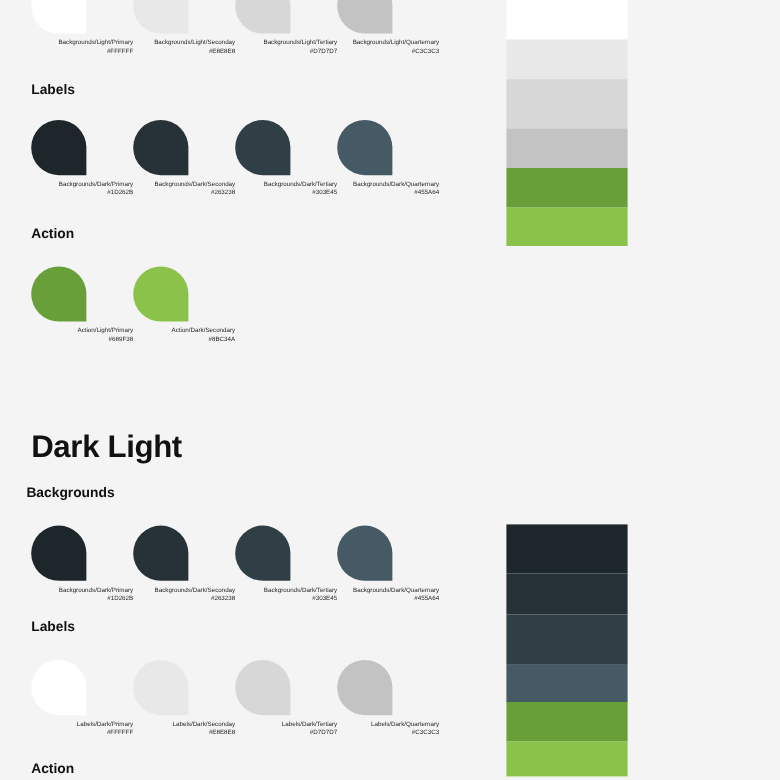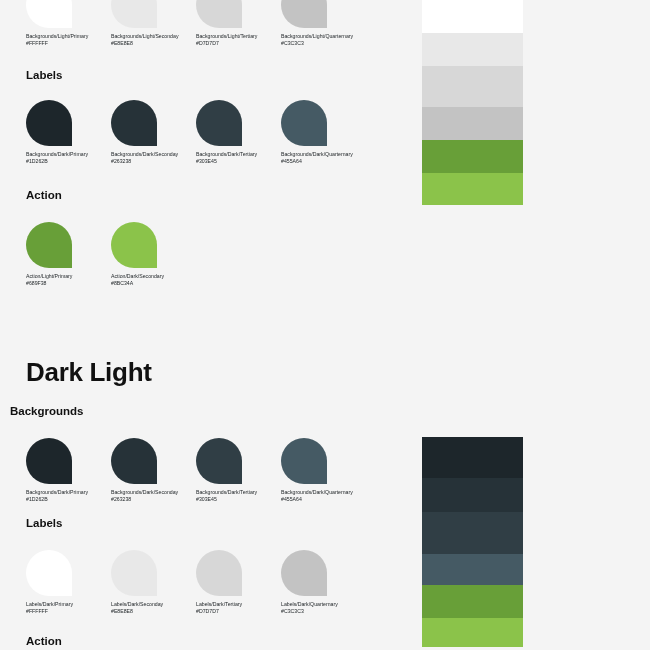--- a/index.html
+++ b/index.html
@@ -12,20 +12,21 @@
     background: #F4F4F4;
     font-family: "Liberation Sans", sans-serif;
     overflow: hidden;
     position: relative;
   }
 
   .canvas {
     position: relative;
     width: 536px;
     height: 650px;
+    text-align: right;
   }
 
   
   .content {
     position: absolute;
     left: 0;
     top: 0;
     width: 415px;
   }
 
@@ -152,21 +153,21 @@
       </div>
       <div class="swatch-cell">
         <div class="swatch-chip" style="background:#8BC34A;"></div>
         <div class="swatch-name">Action/Dark/Secondary</div>
         <div class="swatch-hex">#8BC34A</div>
       </div>
     </div>
 
     <div class="section-title" style="position:absolute; left:26px; top:357px;">Dark Light</div>
 
-    <div class="group-title" style="position:absolute; left:10px; top:405px;">Backgrounds</div>
+    <div class="group-title" style="position:absolute; left:22px; top:405px;">Backgrounds</div>
 
     <div class="swatch-row" style="position:absolute; left:26px; top:438px;">
       <div class="swatch-cell">
         <div class="swatch-chip" style="background:#1D262B;"></div>
         <div class="swatch-name">Backgrounds/Dark/Primary</div>
         <div class="swatch-hex">#1D262B</div>
       </div>
       <div class="swatch-cell">
         <div class="swatch-chip" style="background:#263238;"></div>
         <div class="swatch-name">Backgrounds/Dark/Seconday</div>

